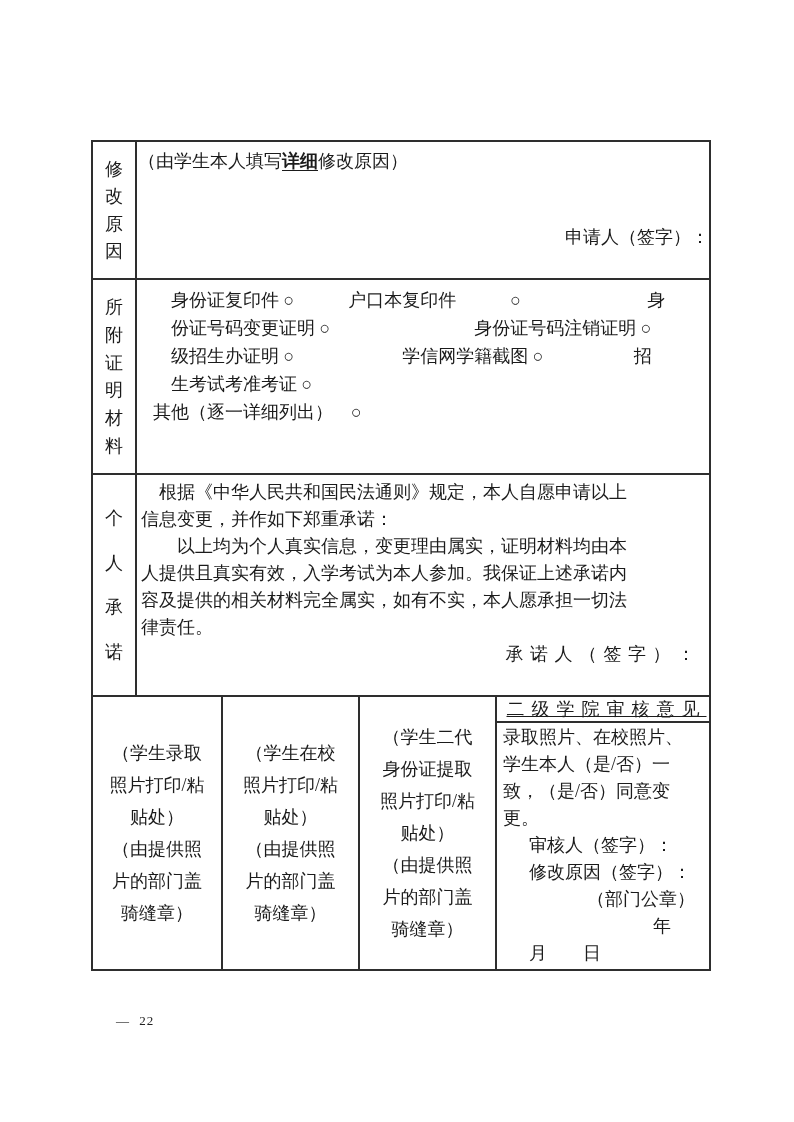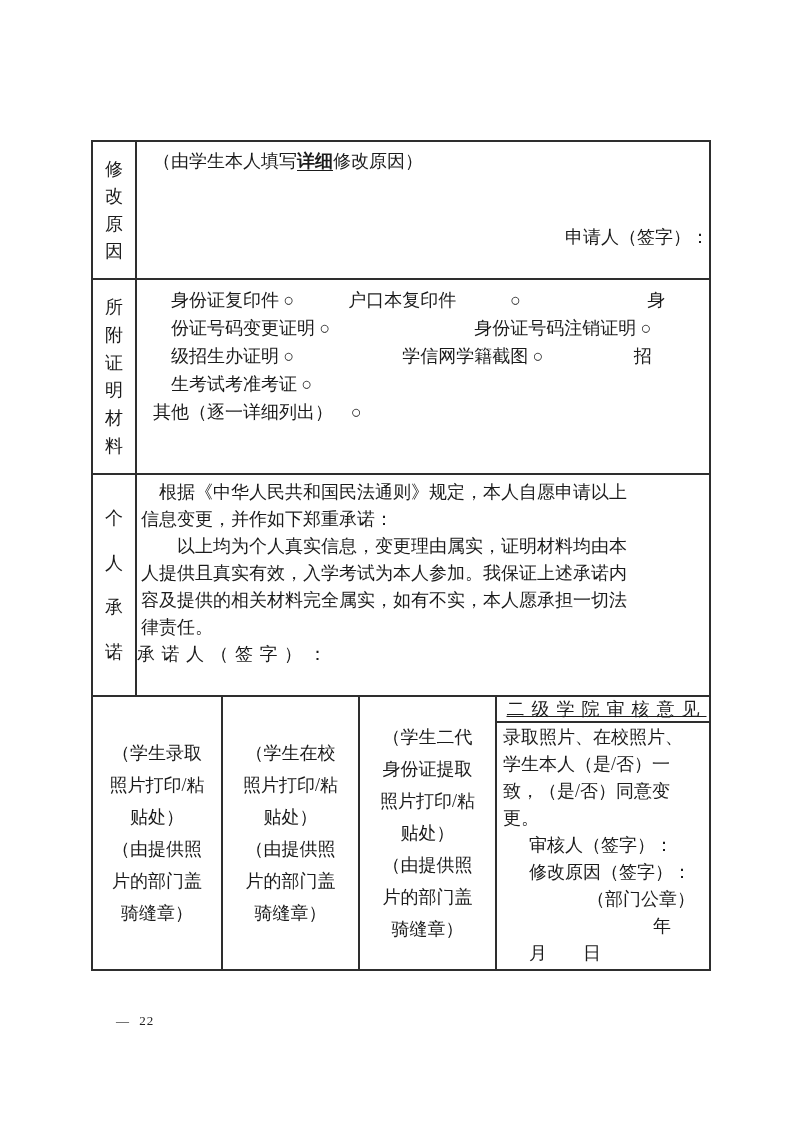--- a/index.html
+++ b/index.html
@@ -25,31 +25,31 @@
   .row-photos { height:274px; }
 
   .label-cell {
     width:44px; border-right:2px solid #2e2e2e;
     display:flex; flex-direction:column; justify-content:space-evenly; align-items:center;
     padding:8px 0; font-size:18px; line-height:1;
   }
   .content-cell { flex:1; overflow:hidden; }
 
   .ws { white-space:pre;margin-top:37px; }
-  .hint-line { padding:6px 0 0 16px; line-height:27px; }
+  .hint-line { padding:6px 0 0 1px; line-height:27px; }
   .em-bold { font-weight:bold; text-decoration:underline; text-underline-offset:3px; }
   .applicant-line { margin-top:50px; text-align:right; line-height:27px;font-family:Liberation Mono, monospace; }
   .date-line { padding-left:4px; line-height:27px; }
 
   .materials-lines { padding:6px 0 0 16px; line-height:28px; }
   .materials-lines > div { white-space:pre; }
 
   .commitment-lines { padding:4px 0 0 4px; line-height:27px; }
   .commitment-lines > div { white-space:pre; }
-  .signer-line { padding-right:14px; line-height:27px; word-spacing:2px; }
+  .signer-line { text-align:right; padding-right:14px; line-height:27px; word-spacing:2px; }
 
   .photo-cell {
     width:137px; border-left:2px solid #2e2e2e;
     display:flex; flex-direction:column; justify-content:center; align-items:center;
     text-align:center; line-height:32px;
   }
   .photo-cell.first { width:128px; border-left:none; }
 
   .review-cell { flex:1; border-left:2px solid #2e2e2e; }
   .review-title {

